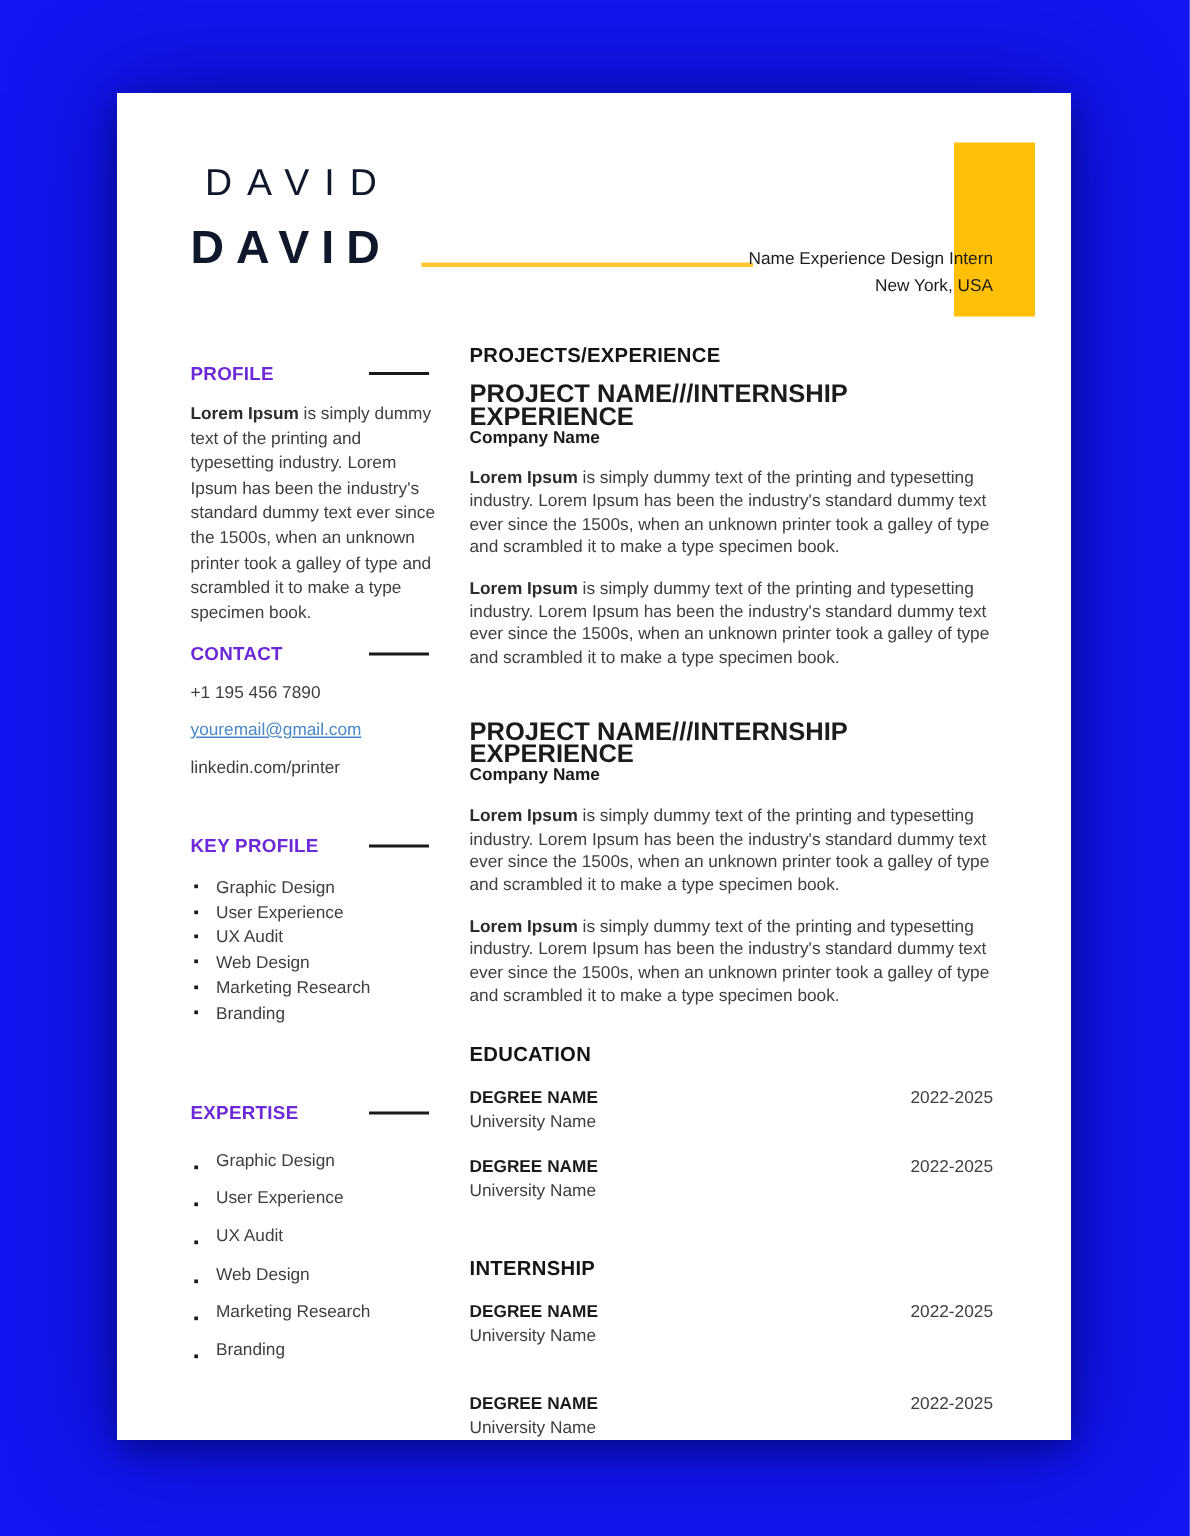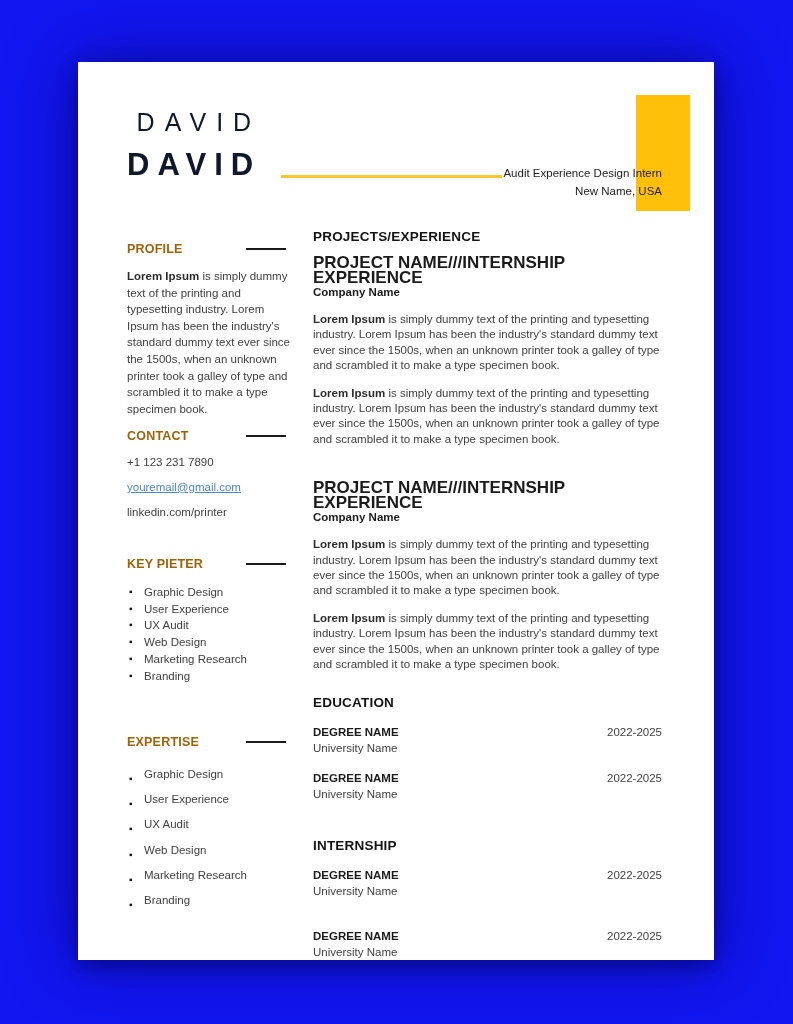--- a/index.html
+++ b/index.html
@@ -69,21 +69,21 @@
     position: absolute;
     left: 235px; top: 167px;
     width: 349px;
   }
   
   .section-head {
     display: flex; align-items: center; justify-content: space-between;
     margin: 0;
   }
   .section-head .h {
-    font-size: 12.5px; font-weight: 700; color: #a16207;
+    font-size: 12.5px; font-weight: 700; color: #6d28d9;
     letter-spacing: .2px;
   }
   .head-line {
     width: 40px; height: 2px; background: #1a1a1a;
     margin-right: 5px;
   }
   .side-text {
     margin-top: 12px;
     font-size: 11.5px; line-height: 16.6px;
     color: #3e3e3e;
@@ -144,47 +144,47 @@
 
   <div class="accent-rect"></div>
   <div class="accent-line"></div>
 
   <div class="name-block">
     <div class="name-first">DAVID</div>
     <div class="name-last">DAVID</div>
   </div>
 
   <div class="header-meta">
-    <div>Audit Experience Design Intern</div>
-    <div>New Name, USA</div>
+    <div>Name Experience Design Intern</div>
+    <div>New York, USA</div>
   </div>
 
   <aside class="sidebar">
 
     <section>
       <div class="section-head">
         <span class="h">PROFILE</span>
         <span class="head-line"></span>
       </div>
       <p class="side-text"><b>Lorem Ipsum</b><span> is simply dummy text of the printing and typesetting industry. Lorem Ipsum has been the industry's standard dummy text ever since the 1500s, when an unknown printer took a galley of type and scrambled it to make a type specimen book.</span></p>
     </section>
 
     <section class="contact-sec">
       <div class="section-head">
         <span class="h">CONTACT</span>
         <span class="head-line"></span>
       </div>
-      <div class="contact-item">+1 123 231 7890</div>
+      <div class="contact-item">+1 195 456 7890</div>
       <div class="contact-item"><a href="#">youremail@gmail.com</a></div>
       <div class="contact-item">linkedin.com/printer</div>
     </section>
 
     <section class="skills-sec">
       <div class="section-head">
-        <span class="h">KEY PIETER</span>
+        <span class="h">KEY PROFILE</span>
         <span class="head-line"></span>
       </div>
       <ul class="skills">
         <li>Graphic Design</li>
         <li>User Experience</li>
         <li>UX Audit</li>
         <li>Web Design</li>
         <li>Marketing Research</li>
         <li>Branding</li>
       </ul>

